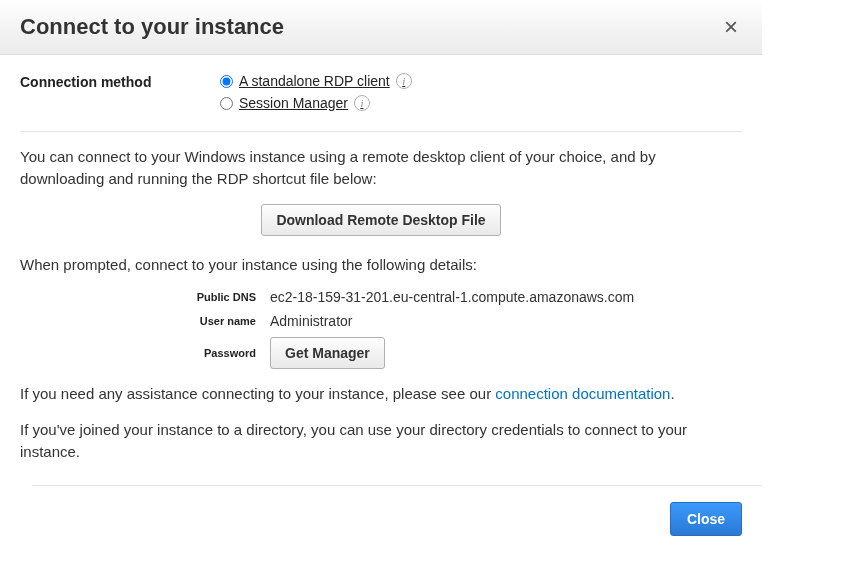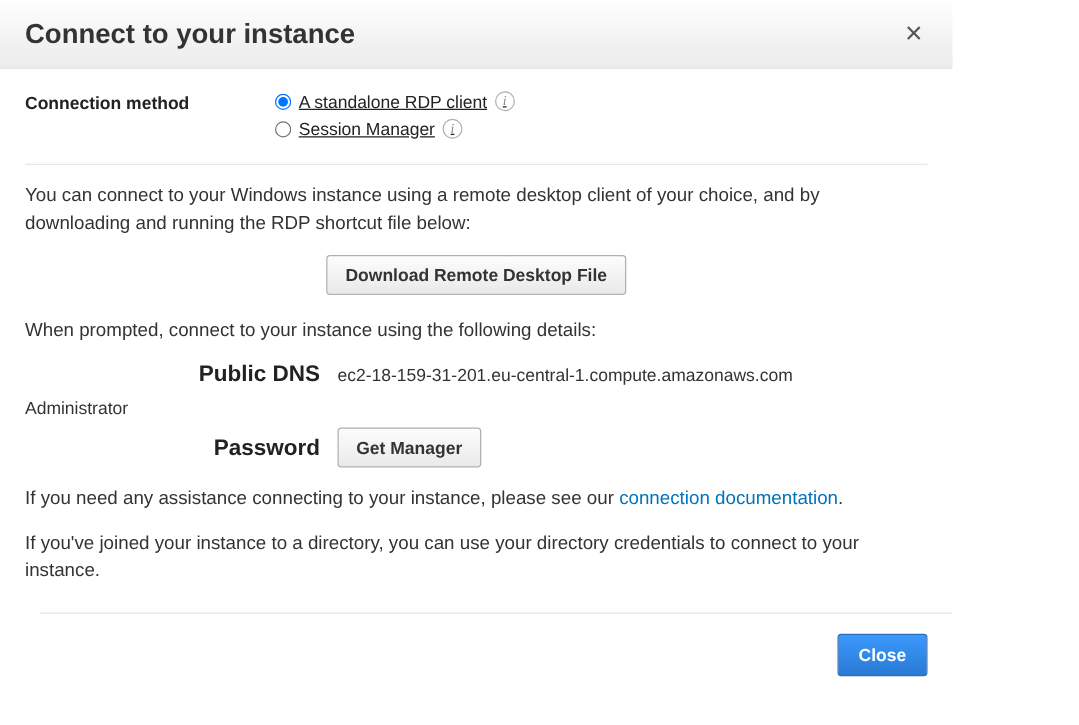--- a/index.html
+++ b/index.html
@@ -44,21 +44,21 @@
       cursor: pointer;
     }
     .btn-primary {
       background: linear-gradient(to bottom, #3b99fc, #2a7ad4);
       border: 1px solid #2a6dbf;
       color: #fff;
       padding: 8px 16px;
     }
     .details { margin-bottom: 14px; }
     .detail-row { display: flex; align-items: center; margin-bottom: 8px; }
-    .detail-label { width: 250px; text-align: right; padding-right: 14px; font-weight: bold; color: #222; font-size: 18px; }
+    .detail-label { width: 250px; text-align: right; padding-right: 14px; font-weight: bold; color: #222; font-size: 11px; }
     .detail-value { flex: 1; font-size: 14px; color: #333; text-align: left; }
     .link { color: #0073bb; cursor: pointer; text-decoration: none; }
     .modal-footer { border-top: 1px solid #e6e6e6; padding: 16px 20px; text-align: right; margin-left: 32px; }
   </style>
 </head>
 <body>
 
 <div class="modal">
 
   <div class="modal-header">
@@ -93,20 +93,21 @@
     </div>
 
     <p class="body-text">When prompted, connect to your instance using the following details:</p>
 
     <div class="details">
       <div class="detail-row">
         <div class="detail-label">Public DNS</div>
         <div class="detail-value">ec2-18-159-31-201.eu-central-1.compute.amazonaws.com</div>
       </div>
       <div class="detail-row">
+        <div class="detail-label">User name</div>
         <div class="detail-value">Administrator</div>
       </div>
       <div class="detail-row">
         <div class="detail-label">Password</div>
         <div class="detail-value">
           <button class="btn">Get Manager</button>
         </div>
       </div>
     </div>
 

